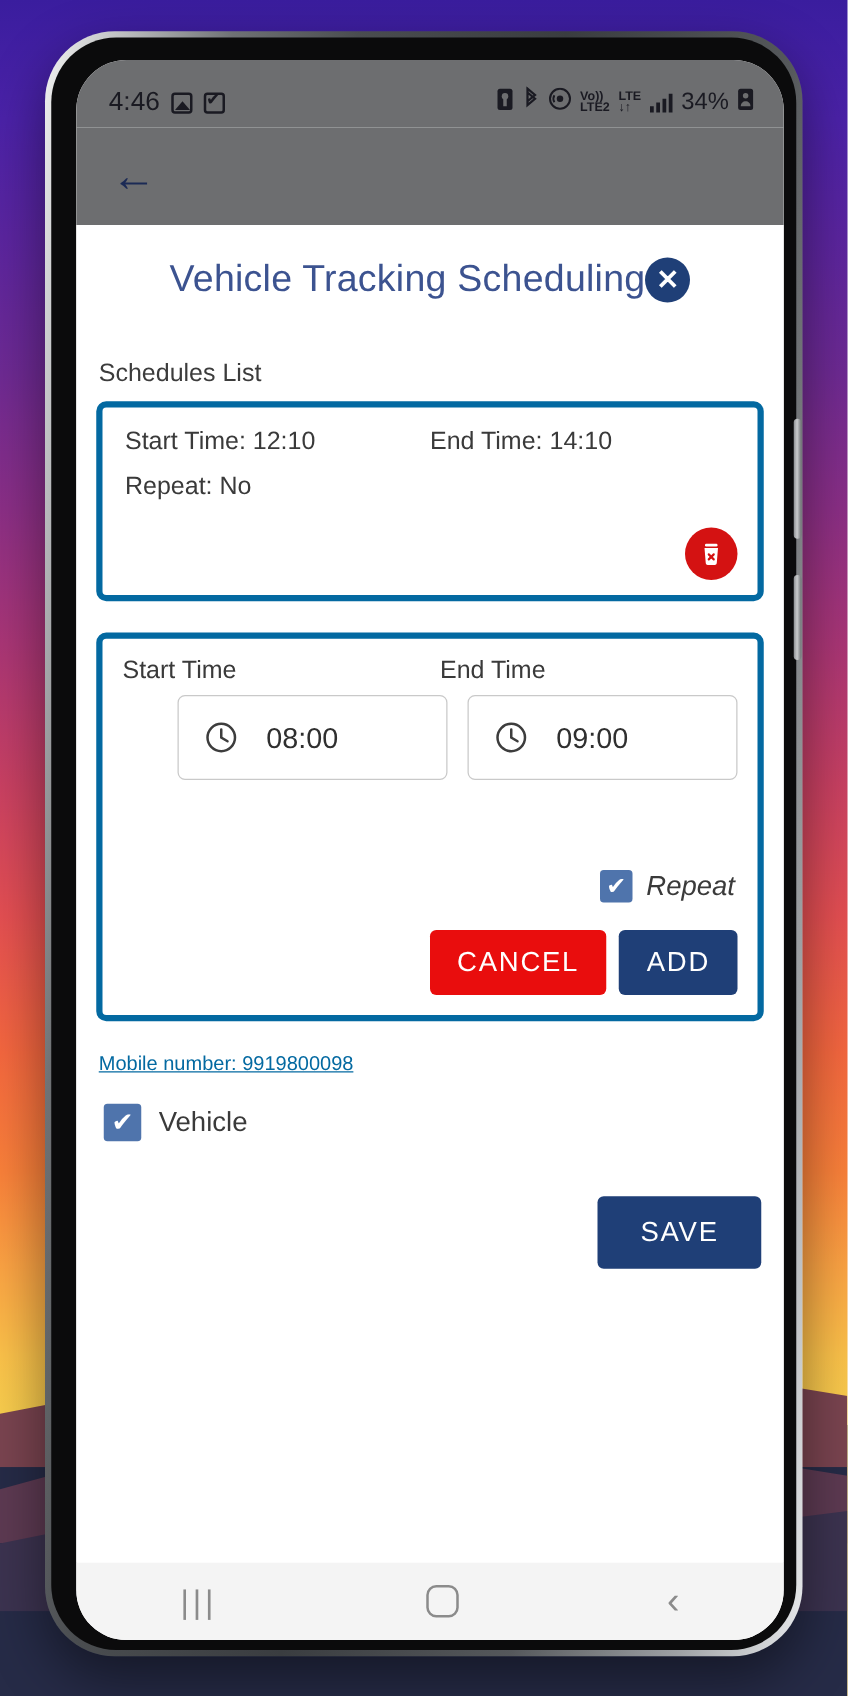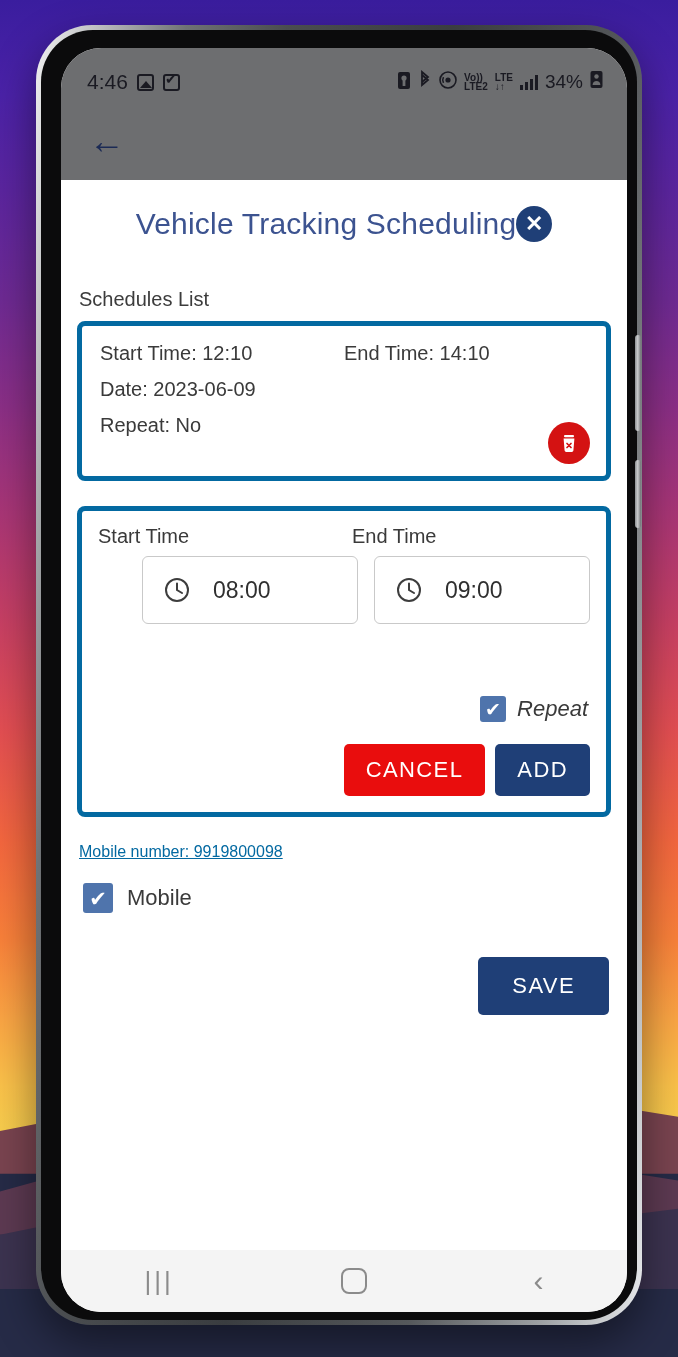--- a/index.html
+++ b/index.html
@@ -307,21 +307,20 @@
           <div id="close-btn">✕</div>
         </div>
 
         <div id="schedules-label">Schedules List</div>
 
         <div class="card" id="schedule-card">
           <div class="sched-row">
             <div class="sched-col-a">Start Time: 12:10</div>
             <div class="sched-col-b">End Time: 14:10</div>
           </div>
-          <div class="sched-row">Date: 2023-06-09</div>
           <div class="sched-row">Repeat: No</div>
           <div id="delete-btn">
             <svg width="22" height="22" viewBox="0 0 22 22">
               <rect x="6" y="3" width="10" height="2.2" rx="1" fill="#fff"></rect>
               <path d="M5.6 6.4h10.8l-1 12.2a1.6 1.6 0 01-1.6 1.4H8.2a1.6 1.6 0 01-1.6-1.4z" fill="#fff"></path>
               <path d="M9 11.5l4 4M13 11.5l-4 4" stroke="#d41212" stroke-width="1.7" stroke-linecap="round"></path>
             </svg>
           </div>
         </div>
 
@@ -360,21 +359,21 @@
           <div id="form-actions">
             <div class="btn red">CANCEL</div>
             <div class="btn navy">ADD</div>
           </div>
         </div>
 
         <div id="mobile-line">Mobile number: 9919800098</div>
 
         <div id="active-row">
           <span class="cb big">✔</span>
-          <span id="active-label">Mobile</span>
+          <span id="active-label">Vehicle</span>
         </div>
 
         <div id="save-row">
           <div class="btn navy" id="save-btn">SAVE</div>
         </div>
 
       </div>
 
       <div id="navbar">
         <div id="nav-recents">|||</div>

